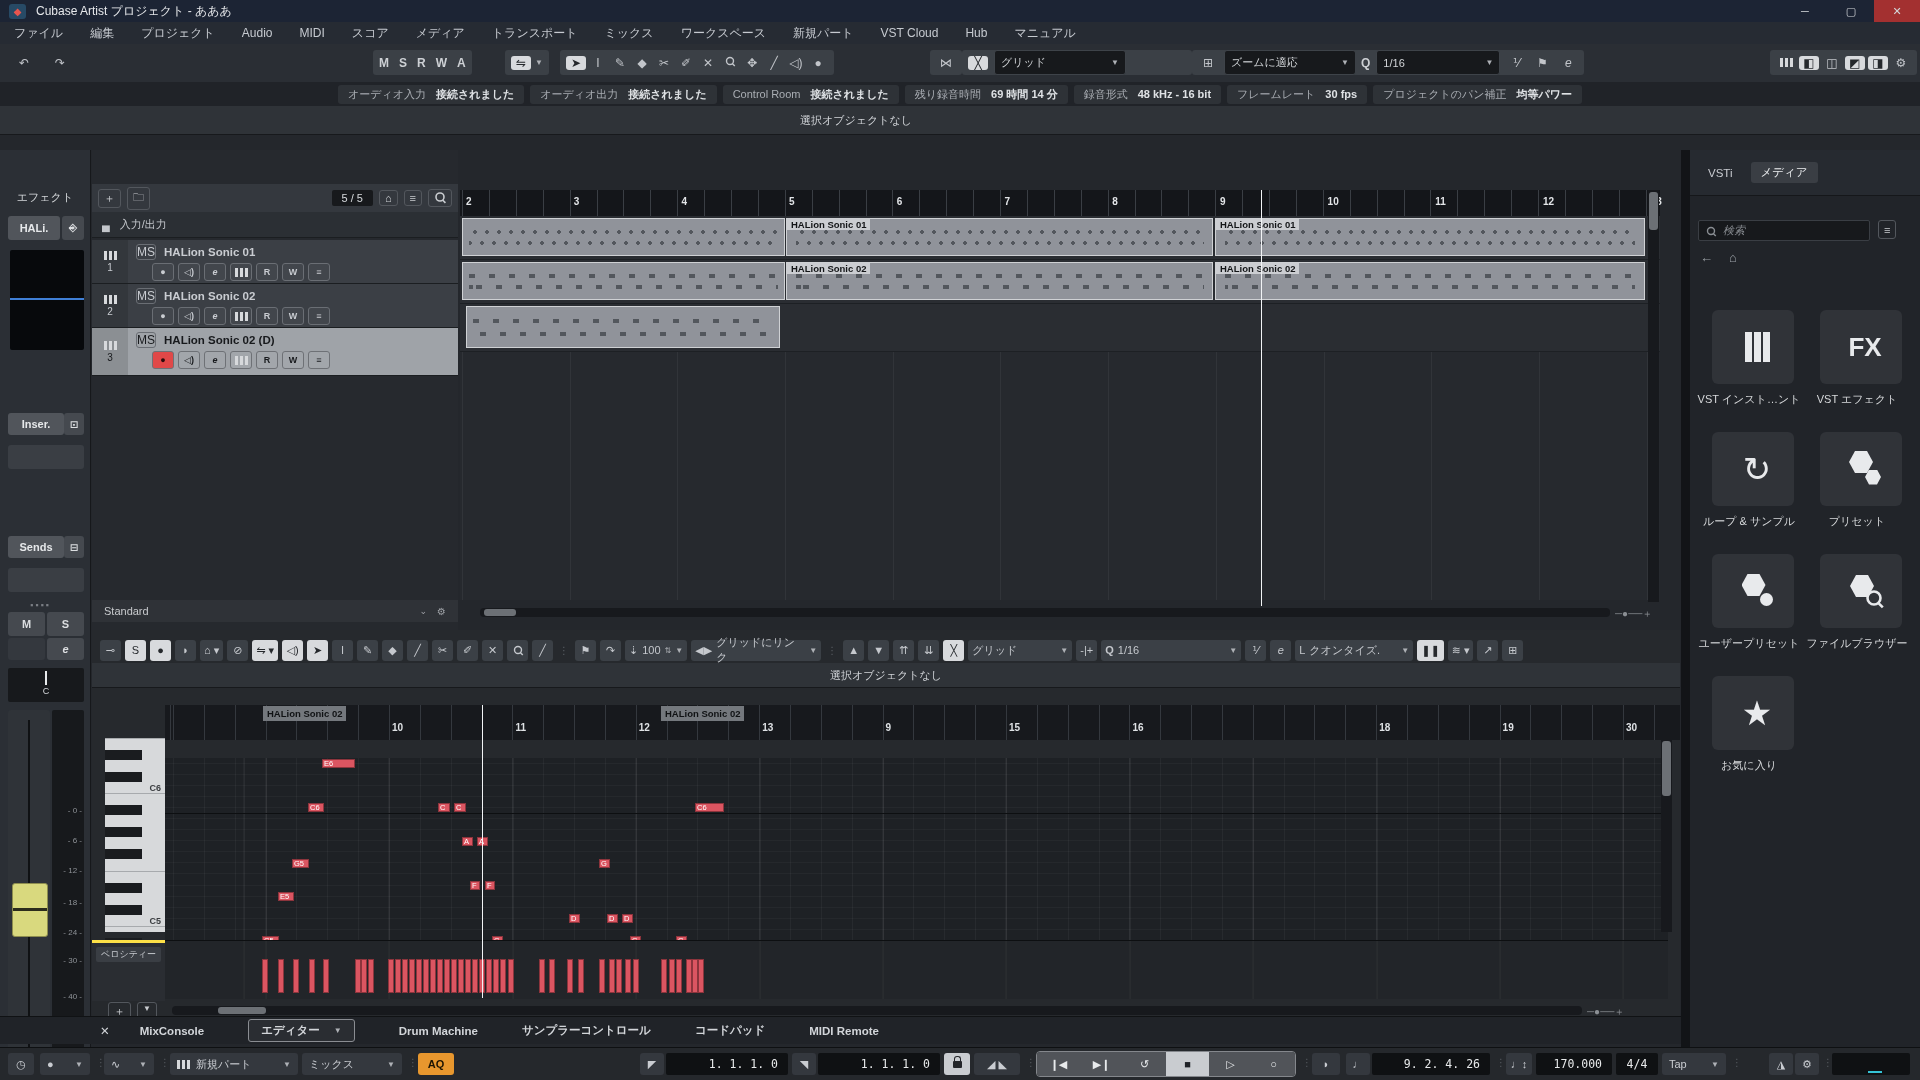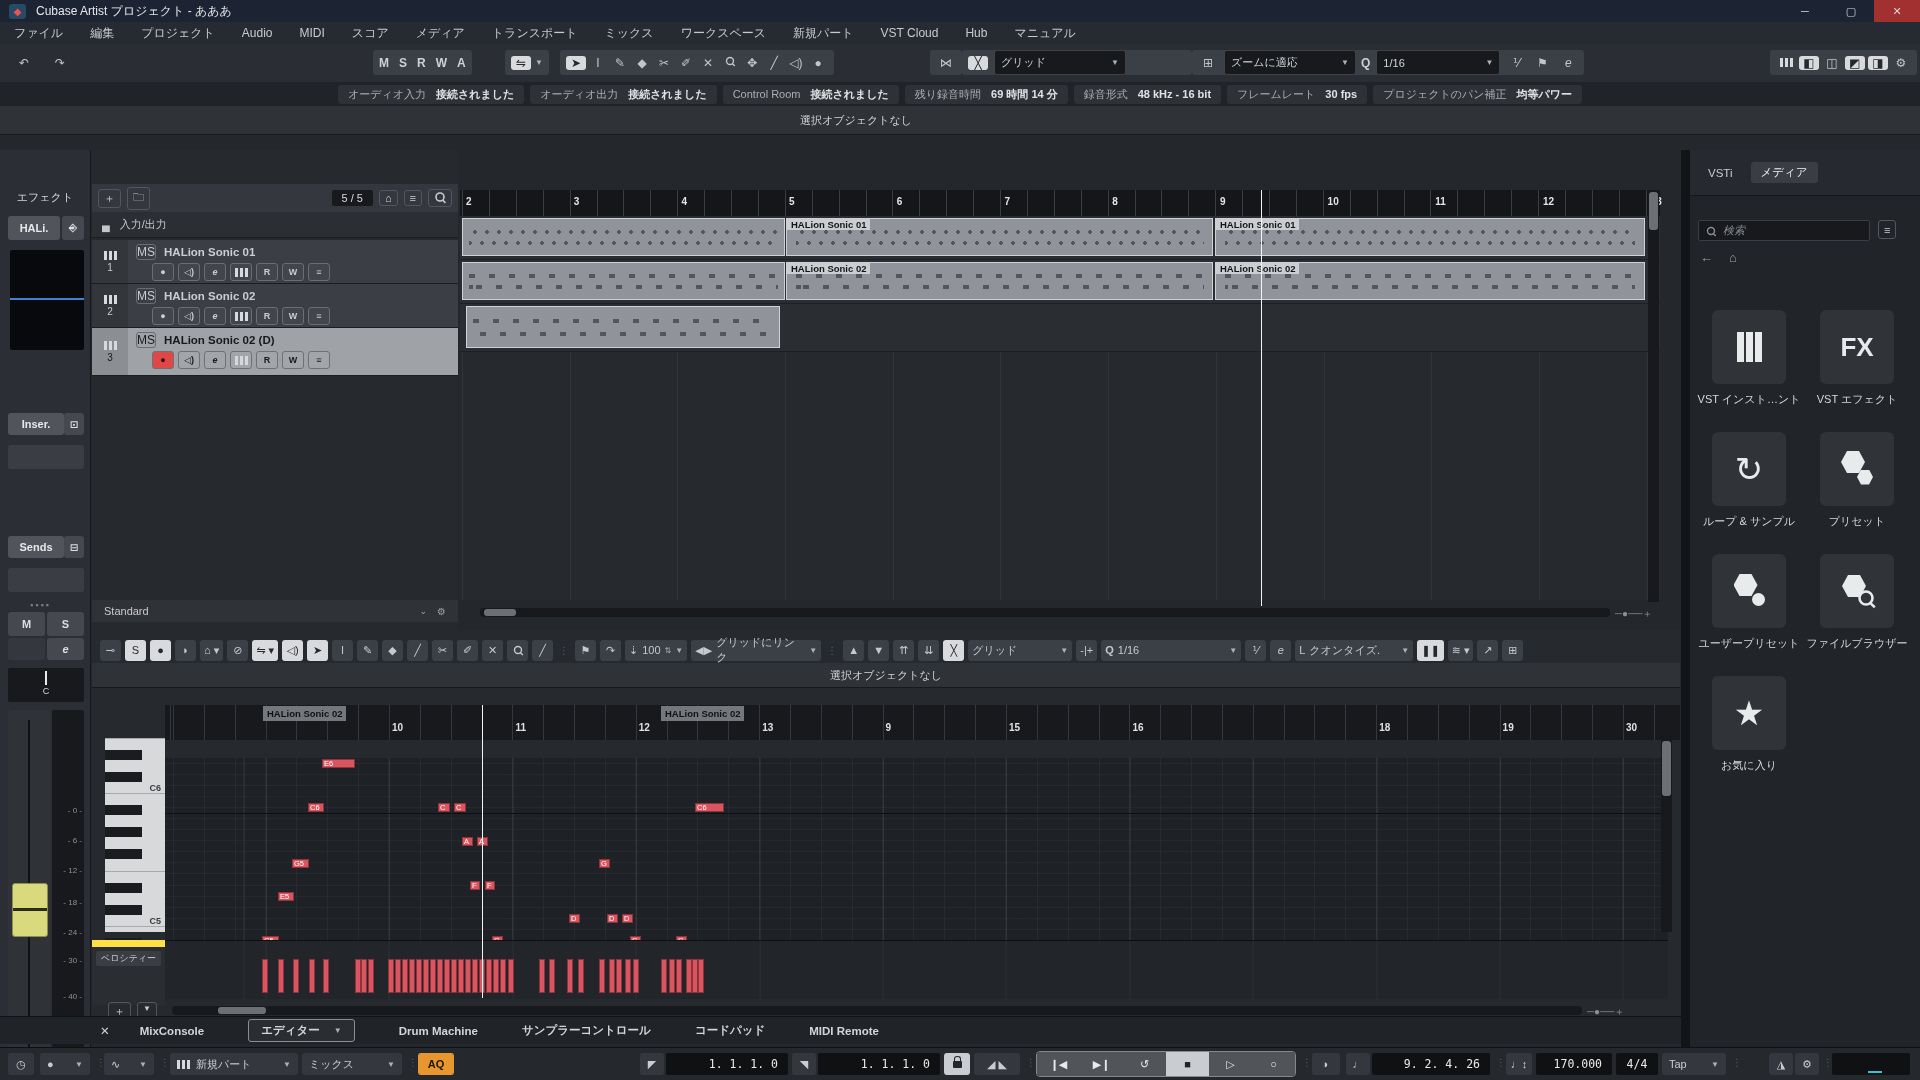--- a/index.html
+++ b/index.html
@@ -97,42 +97,42 @@
      background-image:
        repeating-linear-gradient(90deg,rgba(255,255,255,0.09) 0 1px,transparent 1px 123.4px),
        repeating-linear-gradient(90deg,rgba(255,255,255,0.045) 0 1px,transparent 1px 30.85px),
        repeating-linear-gradient(0deg,rgba(255,255,255,0.03) 0 1px,transparent 1px 11.08px);
      background-position:100.6px 0,8.05px 0,0 0;margin-top:20px;}
   .octline{position:absolute;left:0;width:1503px;height:1px;background:#0d0f11;}
   .note{position:absolute;height:9px;background:#db5561;border:1px solid #8c343c;box-sizing:border-box;color:#fff;
         font-size:7.5px;line-height:7px;overflow:hidden;padding-left:1px;}
   #vellane{position:absolute;left:73px;top:310px;width:1503px;height:58px;background:#222529;
      background-image:repeating-linear-gradient(90deg,rgba(255,255,255,0.05) 0 1px,transparent 1px 123.4px);background-position:100.6px 0;border-top:1px solid #0d0f11;}
-  #velpanel{position:absolute;left:0px;top:310px;width:73px;height:58px;background:#2a2d32;border-top:7px solid #fde047;}
+  #velpanel{position:absolute;left:0px;top:310px;width:73px;height:58px;background:#2a2d32;border-top:3px solid #fde047;}
   .velbar{position:absolute;bottom:6px;width:6px;background:#db5561;border:1px solid #8c343c;box-sizing:border-box;}
   .vlabel{position:absolute;left:4px;top:4px;background:#3a3e44;color:#c8cbd0;font-size:9px;padding:1px 5px;border-radius:2px;}
   
   #bottomtabs{left:0px;top:1016px;width:1690px;height:28px;background:#202328;border-top:1px solid #101214;display:flex;align-items:center;gap:44px;padding-left:100px;box-sizing:border-box;}
   .btab{color:#d2d5d9;font-size:11.5px;font-weight:bold;white-space:nowrap;}
   .btab.active{border:1px solid #8a8d92;background:#2a2d32;border-radius:3px;padding:3px 12px;display:flex;gap:14px;align-items:center;}
   #transport{left:0;top:1047px;width:1920px;height:33px;background:#25282c;border-top:1px solid #0e1012;}
   .tchip{position:absolute;top:5px;height:22px;background:#34383e;border-radius:3px;display:flex;align-items:center;justify-content:center;gap:6px;color:#c9ccd1;font-size:11px;padding:0 7px;box-sizing:border-box;}
   .tval{position:absolute;top:5px;height:22px;background:#0f1113;border-radius:2px;color:#e8eaeb;
         font-family:"DejaVu Sans Mono",monospace;font-size:11.5px;display:flex;align-items:center;justify-content:flex-end;padding:0 10px;box-sizing:border-box;}
   .tdots{position:absolute;top:9px;color:#55595f;font-size:10px;}
   .tbtn{width:43px;height:24px;background:#515459;display:flex;align-items:center;justify-content:center;color:#e8eaec;font-size:11px;}
   .lock{width:9px;height:7px;background:#24262a;border-radius:1px;position:relative;}
   .lock::before{content:"";position:absolute;top:-5px;left:1px;width:5px;height:5px;border:1.5px solid #24262a;border-bottom:none;border-radius:3px 3px 0 0;}
   
   #rightpanel{left:1690px;top:150px;width:230px;height:897px;background:#212429;}
   .rtab{font-size:11.5px;color:#c9ccd1;}
   .rtab.active{background:#3a3e44;border-radius:3px;padding:3px 10px;color:#eceef0;}
   .searchbox{position:absolute;left:8px;top:70px;width:172px;height:21px;background:#17191c;border:1px solid #3a3e44;border-radius:2px;display:flex;align-items:center;gap:6px;padding:0 6px;box-sizing:border-box;color:#8a8e93;}
   .searchbox .ph{font-style:italic;font-size:11px;}
-  .tile{position:absolute;width:74px;height:74px;background:#303338;border-radius:6px;display:flex;align-items:center;justify-content:center;color:#e8eaec;}
+  .tile{position:absolute;width:74px;height:74px;background:#303338;border-radius:6px;display:flex;align-items:center;justify-content:center;color:#e8eaec;padding-left:8px;}
   .tlabel{position:absolute;width:140px;text-align:center;color:#d6d8da;font-size:11px;white-space:nowrap;overflow:hidden;}
   .hex{width:24px;height:22px;background:#e8eaec;clip-path:polygon(25% 0,75% 0,100% 50%,75% 100%,25% 100%,0 50%);}
   .hex.sm{width:16px;height:15px;}
   .pno.big i{width:7px;height:30px;background:#e8eaec;}
   .star{font-size:34px;color:#e8eaec;line-height:1;}
   .fx{font-size:26px;font-weight:bold;color:#e8eaec;}
   .loopg{font-size:34px;color:#e8eaec;line-height:1;}
   .gridicon{display:grid;grid-template-columns:repeat(4,10px);grid-template-rows:repeat(2,9px);gap:1px;}
   .gridicon i{background:#7d8085;display:block;}
 </style>

